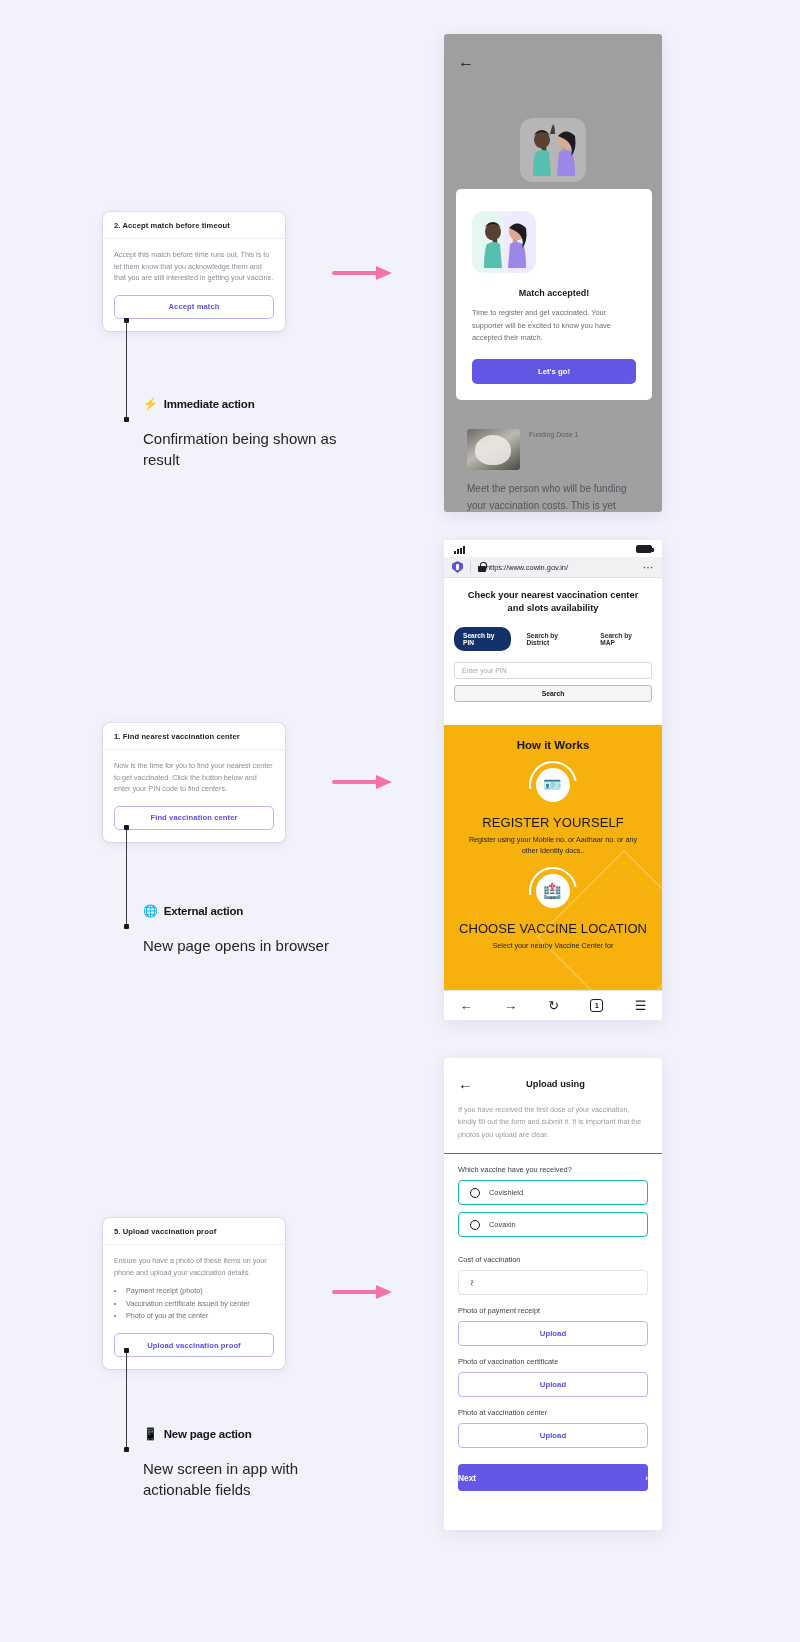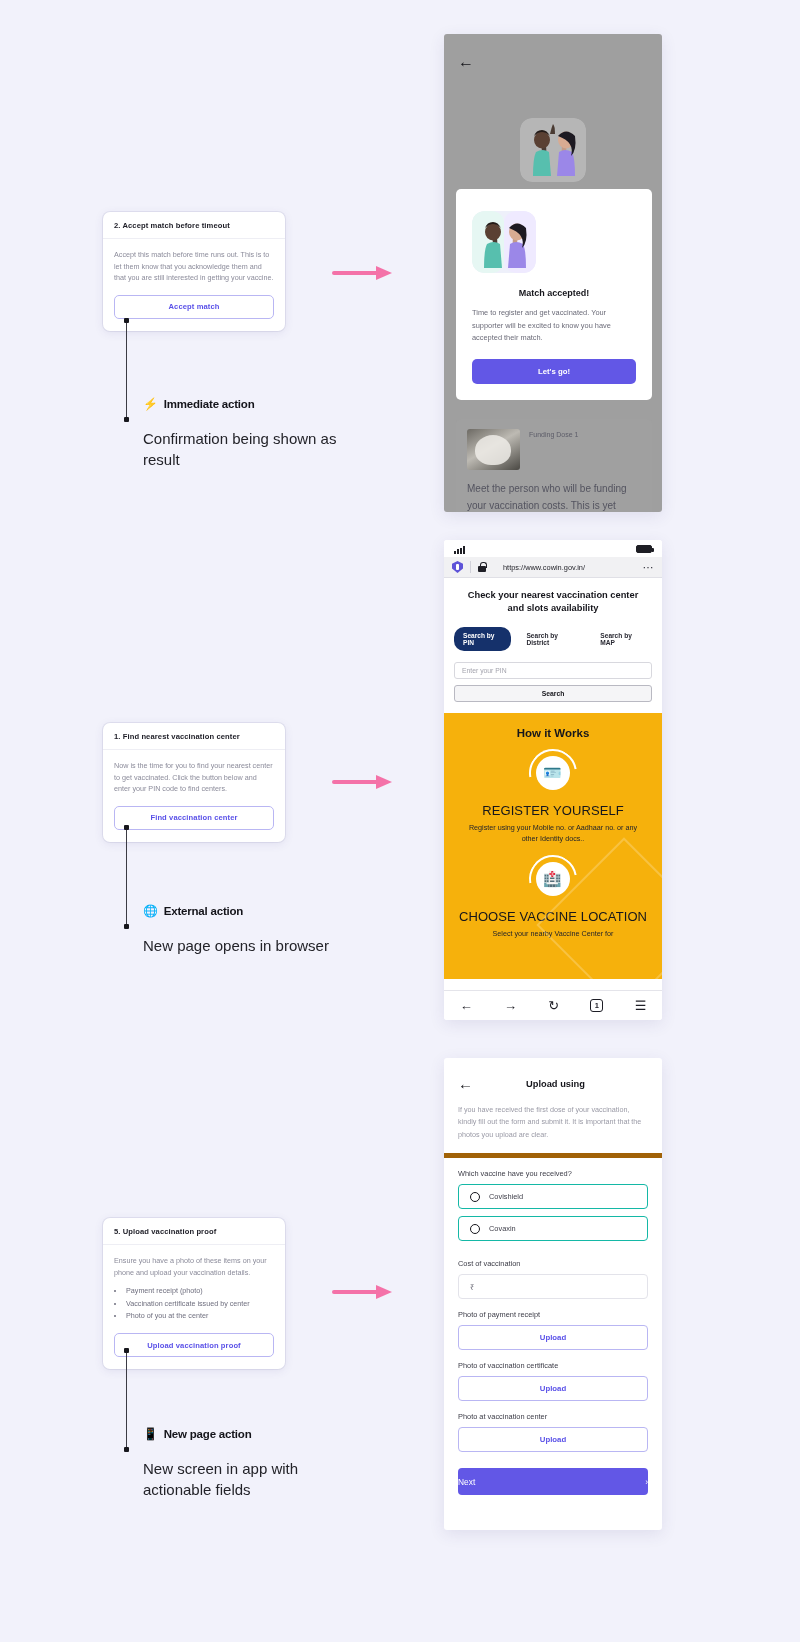--- a/index.html
+++ b/index.html
@@ -190,21 +190,21 @@
   .d2-omni-div { width:1px; height:12px; background:#d2d2da; margin:0 7px; }
   .lock-icon { width: 8px; height: 10px; position: relative; flex: none; }
   .lock-icon:before {
     content:""; position:absolute; left:1.5px; top:0; width:5px; height:5px;
     border:1.4px solid #1f1f26; border-bottom:none; border-radius:3px 3px 0 0;
   }
   .lock-icon:after {
     content:""; position:absolute; left:0; top:4px; width:8px; height:6px;
     background:#1f1f26; border-radius:1px;
   }
-  .d2-url { font-size: 7.4px; color: #1f1f26; margin-left: 17px; flex: 1; }
+  .d2-url { font-size: 7.4px; color: #1f1f26; margin-left: 0; flex: 1; }
   .d2-dots { font-size: 11px; color: #30303a; letter-spacing: .5px; line-height: .6; }
   .d2-page { background: #fff; }
   .d2-heading {
     text-align: center; font-size: 9.3px; font-weight: bold;
     color: #15151b; padding: 11px 18px 0 18px; line-height: 1.45;
   }
   .d2-tabs {
     display: flex; align-items: center; justify-content: center; gap: 6px;
     padding: 11px 10px 0 10px;
   }
@@ -219,21 +219,21 @@
     display: flex; align-items: center; padding: 0 7px;
     font-size: 6.8px; color: #a3a3ad;
   }
   .d2-search-btn {
     margin: 6px 10px 0 10px; height: 17px;
     border: 1px solid #b9b9c2; border-radius: 3px; background: #f5f5f7;
     display: flex; align-items: center; justify-content: center;
     font-size: 6.8px; font-weight: bold; color: #15151b;
   }
   .d2-hiw {
-    margin-top: 11px; background: #f6b10c; padding: 14px 10px 4px 10px;
+    margin-top: 23px; background: #f6b10c; padding: 14px 10px 4px 10px;
     position: relative; overflow: hidden; height: 266px;
   }
   .d2-hiw:before {
     content:""; position:absolute; right:-24px; top:150px;
     width: 120px; height: 120px; transform: rotate(45deg);
     border: 2px solid rgba(255,255,255,.22);
   }
   .d2-hiw-title {
     text-align: center; font-size: 11.5px; font-weight: bold; color: #16161b;
   }
@@ -274,21 +274,21 @@
   .d3-head {
     display: flex; align-items: center; padding: 18px 14px 13px 14px;
   }
   .d3-back { font-size: 15px; color: #15151a; line-height: 1; }
   .d3-title {
     flex: 1; text-align: center; font-size: 9.3px; font-weight: bold;
     color: #15151b; margin-left: -10px;
   }
   .d3-intro {
     font-size: 7.2px; line-height: 1.72; color: #9a9aa6;
-    padding: 0 14px 12px 14px; border-bottom: 5px solid #a16207;
+    padding: 0 14px 12px 14px; border-bottom: 1px solid #a16207;
   }
   .d3-label {
     font-size: 7.4px; color: #3b3b46; padding: 11px 14px 6px 14px;
   }
   .d3-radio {
     margin: 0 14px 7px 14px; height: 25px;
     border: 1px solid #14b8a6; border-radius: 4px;
     display: flex; align-items: center; padding: 0 11px; gap: 9px;
     font-size: 7.4px; color: #3d3d48;
   }
@@ -305,21 +305,21 @@
   .d3-upload {
     margin: 0 14px; height: 25px;
     border: 1px solid #b9b6f3; border-radius: 4px;
     display: flex; align-items: center; justify-content: center;
     font-size: 7.8px; font-weight: bold; color: #5a51e8;
   }
   .d3-next {
     margin: 16px 14px 0 14px; height: 27px;
     background: #6257e6; border-radius: 4px;
     display: flex; align-items: center; justify-content: space-between; gap: 7px;
-    font-size: 8.4px; font-weight: normal; color: #fff;
+    font-size: 8.4px; font-weight: bold; color: #fff;
   }
 </style>
 </head>
 <body>
 
 <div class="page">
 
   <div class="step-card" style="left:103px; top:212px;">
     <div class="step-card-head">2. Accept match before timeout</div>
     <div class="step-card-body">

